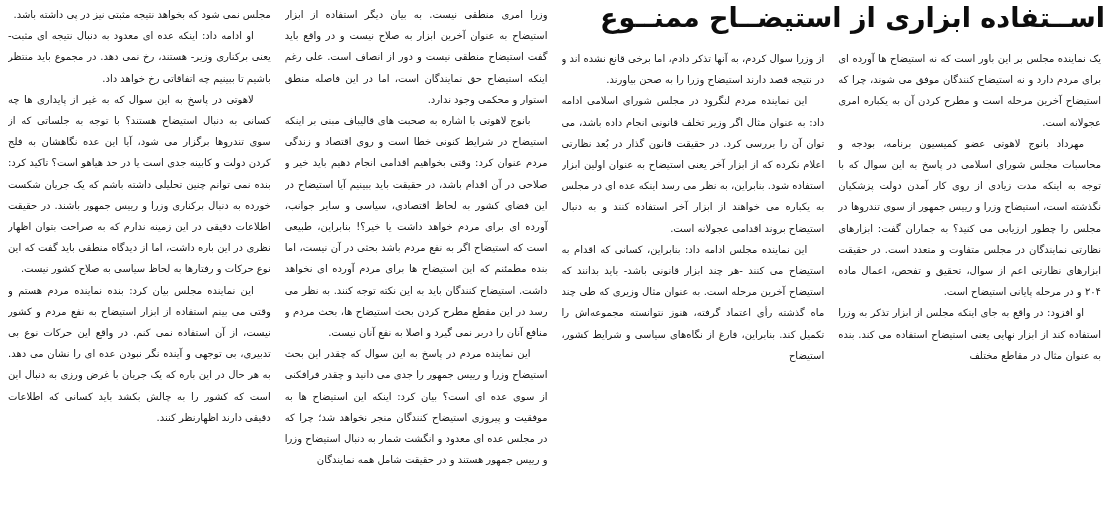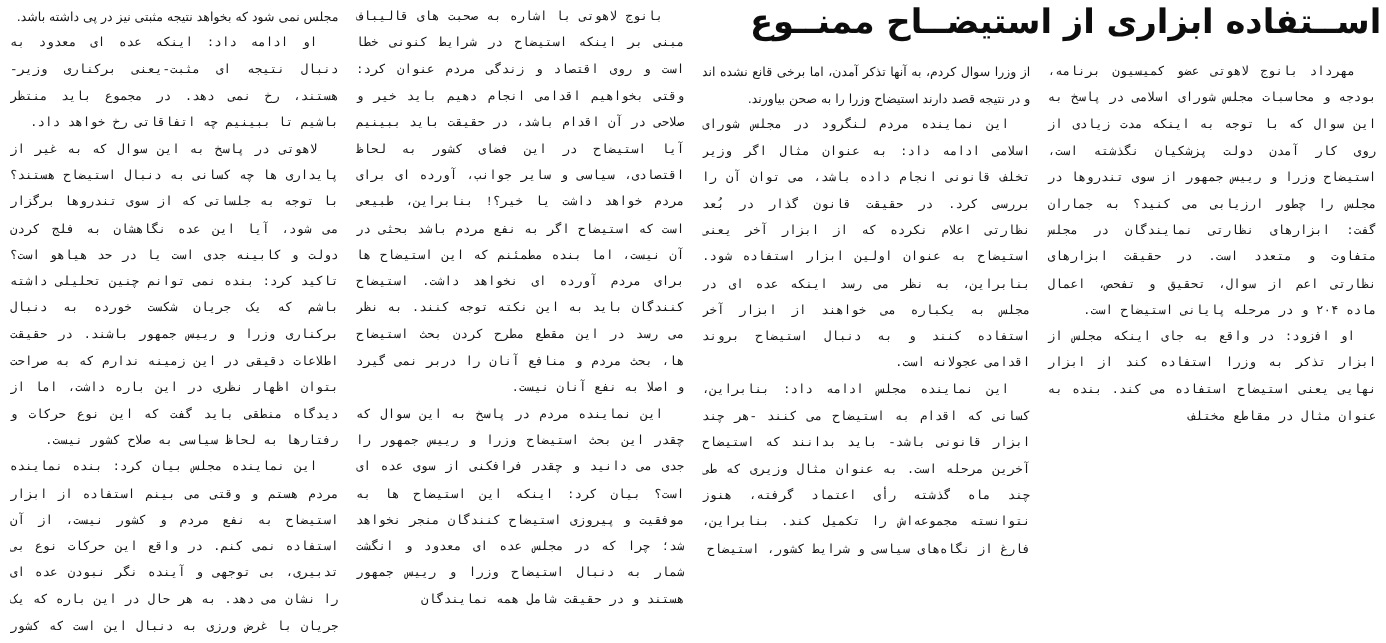--- a/index.html
+++ b/index.html
@@ -51,40 +51,41 @@
     text-align: justify;
   }
   .col.under-headline {
     padding-top: 44px;
   }
   .col p {
     margin: 0;
   }
   .col p.indent {
     text-indent: 17px;
-    font-family: Liberation Mono, monospace;
   }
 </style>
 </head>
 <body>
 
 <div class="page">
   <h1 class="headline">اســتفاده ابزاری از استیضــاح ممنــوع</h1>
 
   <div class="columns">
     <div class="col under-headline">
+        <p>یک نماینده مجلس بر این باور است که نه استیضاح ها آورده ای برای مردم دارد و نه استیضاح کنندگان موفق می شوند، چرا که استیضاح آخرین مرحله است و مطرح کردن آن به یکباره امری عجولانه است.</p>
         <p class="indent">مهرداد بانوج لاهوتی عضو کمیسیون برنامه، بودجه و محاسبات مجلس شورای اسلامی در پاسخ به این سوال که با توجه به اینکه مدت زیادی از روی کار آمدن دولت پزشکیان نگذشته است، استیضاح وزرا و رییس جمهور از سوی تندروها در مجلس را چطور ارزیابی می کنید؟ به جماران گفت: ابزارهای نظارتی نمایندگان در مجلس متفاوت و متعدد است. در حقیقت ابزارهای نظارتی اعم از سوال، تحقیق و تفحص، اعمال ماده ۲۰۴ و در مرحله پایانی استیضاح است.</p>
         <p class="indent">او افزود: در واقع به جای اینکه مجلس از ابزار تذکر به وزرا استفاده کند از ابزار نهایی یعنی استیضاح استفاده می کند. بنده به عنوان مثال در مقاطع مختلف</p>
       </div>
     <div class="col under-headline">
-        <p>از وزرا سوال کردم، به آنها تذکر آمدن، اما برخی قانع نشده اند و در نتیجه قصد دارند استیضاح وزرا را به صحن بیاورند.</p>
+        <p>از وزرا سوال کردم، به آنها تذکر دادم، اما برخی قانع نشده اند و در نتیجه قصد دارند استیضاح وزرا را به صحن بیاورند.</p>
         <p class="indent">این نماینده مردم لنگرود در مجلس شورای اسلامی ادامه داد: به عنوان مثال اگر وزیر تخلف قانونی انجام داده باشد، می توان آن را بررسی کرد. در حقیقت قانون گذار در بُعد نظارتی اعلام نکرده که از ابزار آخر یعنی استیضاح به عنوان اولین ابزار استفاده شود. بنابراین، به نظر می رسد اینکه عده ای در مجلس به یکباره می خواهند از ابزار آخر استفاده کنند و به دنبال استیضاح بروند اقدامی عجولانه است.</p>
         <p class="indent">این نماینده مجلس ادامه داد: بنابراین، کسانی که اقدام به استیضاح می کنند -هر چند ابزار قانونی باشد- باید بدانند که استیضاح آخرین مرحله است. به عنوان مثال وزیری که طی چند ماه گذشته رأی اعتماد گرفته، هنوز نتوانسته مجموعه‌اش را تکمیل کند. بنابراین، فارغ از نگاه‌های سیاسی و شرایط کشور، استیضاح</p>
       </div>
     <div class="col">
+        <p>وزرا امری منطقی نیست. به بیان دیگر استفاده از ابزار استیضاح به عنوان آخرین ابزار به صلاح نیست و در واقع باید گفت استیضاح منطقی نیست و دور از انصاف است. علی رغم اینکه استیضاح حق نمایندگان است، اما در این فاصله منطق استوار و محکمی وجود ندارد.</p>
         <p class="indent">بانوج لاهوتی با اشاره به صحبت های قالیباف مبنی بر اینکه استیضاح در شرایط کنونی خطا است و روی اقتصاد و زندگی مردم عنوان کرد: وقتی بخواهیم اقدامی انجام دهیم باید خیر و صلاحی در آن اقدام باشد، در حقیقت باید ببینیم آیا استیضاح در این فضای کشور به لحاظ اقتصادی، سیاسی و سایر جوانب، آورده ای برای مردم خواهد داشت یا خیر؟! بنابراین، طبیعی است که استیضاح اگر به نفع مردم باشد بحثی در آن نیست، اما بنده مطمئنم که این استیضاح ها برای مردم آورده ای نخواهد داشت. استیضاح کنندگان باید به این نکته توجه کنند. به نظر می رسد در این مقطع مطرح کردن بحث استیضاح ها، بحث مردم و منافع آنان را دربر نمی گیرد و اصلا به نفع آنان نیست.</p>
         <p class="indent">این نماینده مردم در پاسخ به این سوال که چقدر این بحث استیضاح وزرا و رییس جمهور را جدی می دانید و چقدر فرافکنی از سوی عده ای است؟ بیان کرد: اینکه این استیضاح ها به موفقیت و پیروزی استیضاح کنندگان منجر نخواهد شد؛ چرا که در مجلس عده ای معدود و انگشت شمار به دنبال استیضاح وزرا و رییس جمهور هستند و در حقیقت شامل همه نمایندگان</p>
       </div>
     <div class="col">
         <p>مجلس نمی شود که بخواهد نتیجه مثبتی نیز در پی داشته باشد.</p>
         <p class="indent">او ادامه داد: اینکه عده ای معدود به دنبال نتیجه ای مثبت-یعنی برکناری وزیر- هستند، رخ نمی دهد. در مجموع باید منتظر باشیم تا ببینیم چه اتفاقاتی رخ خواهد داد.</p>
         <p class="indent">لاهوتی در پاسخ به این سوال که به غیر از پایداری ها چه کسانی به دنبال استیضاح هستند؟ با توجه به جلساتی که از سوی تندروها برگزار می شود، آیا این عده نگاهشان به فلج کردن دولت و کابینه جدی است یا در حد هیاهو است؟ تاکید کرد: بنده نمی توانم چنین تحلیلی داشته باشم که یک جریان شکست خورده به دنبال برکناری وزرا و رییس جمهور باشند. در حقیقت اطلاعات دقیقی در این زمینه ندارم که به صراحت بتوان اظهار نظری در این باره داشت، اما از دیدگاه منطقی باید گفت که این نوع حرکات و رفتارها به لحاظ سیاسی به صلاح کشور نیست.</p>
         <p class="indent">این نماینده مجلس بیان کرد: بنده نماینده مردم هستم و وقتی می بینم استفاده از ابزار استیضاح به نفع مردم و کشور نیست، از آن استفاده نمی کنم. در واقع این حرکات نوع بی تدبیری، بی توجهی و آینده نگر نبودن عده ای را نشان می دهد. به هر حال در این باره که یک جریان با غرض ورزی به دنبال این است که کشور را به چالش بکشد باید کسانی که اطلاعات دقیقی دارند اظهارنظر کنند.</p>
       </div>
   </div>

